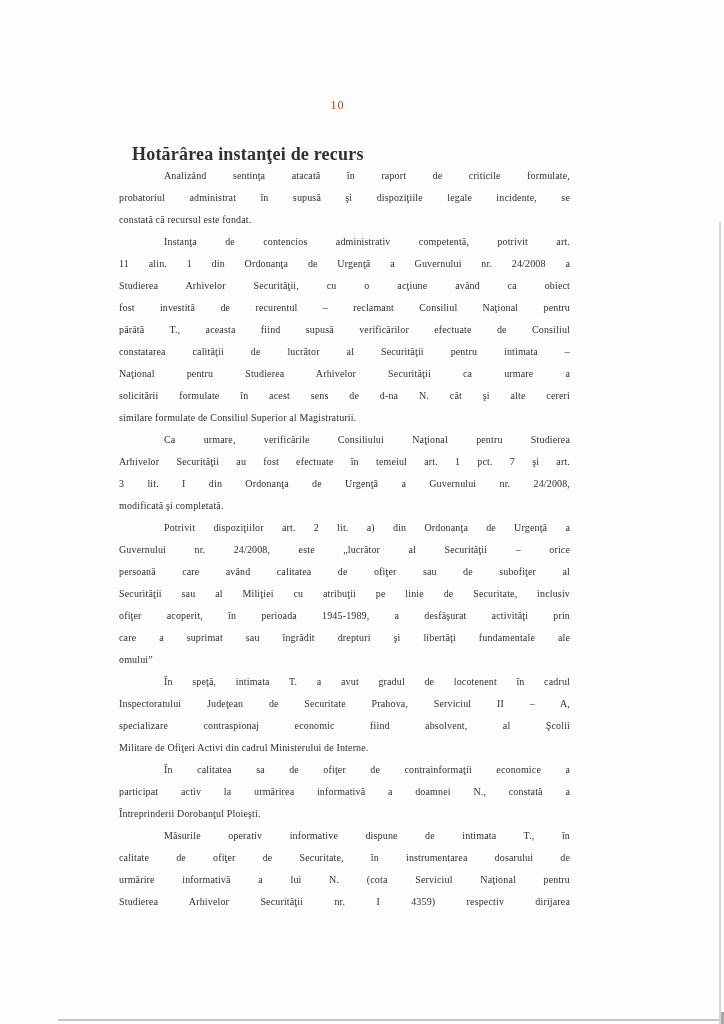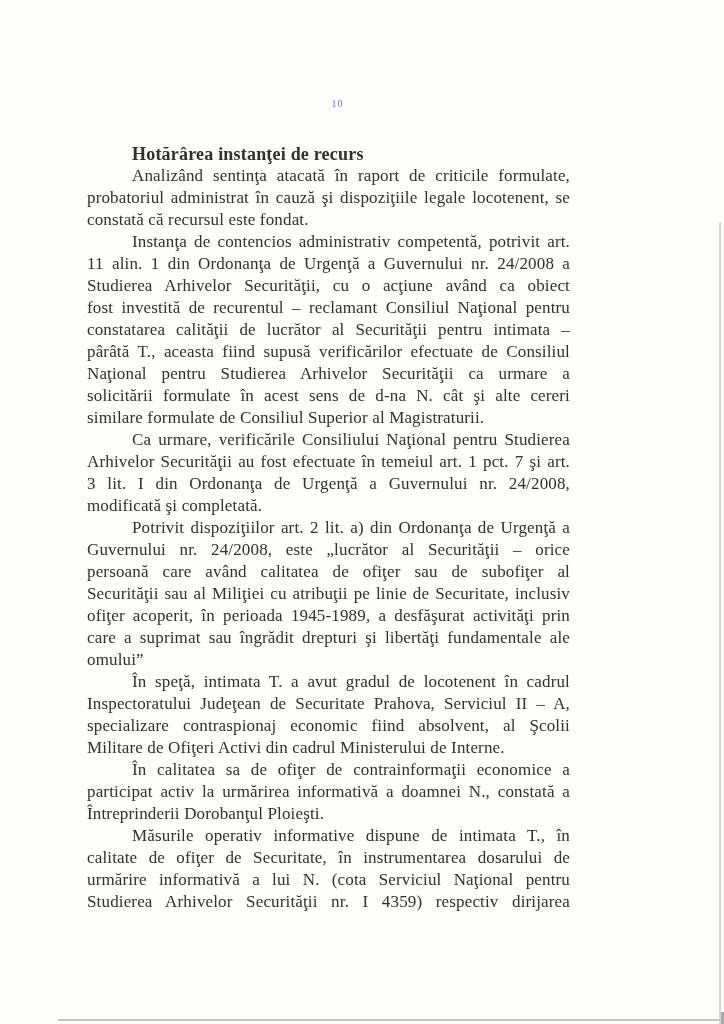--- a/index.html
+++ b/index.html
@@ -23,50 +23,51 @@
     color: var(--ink, #33302c);
   }
   .page-number {
     position: absolute;
     top: 98px;
     left: 87px;
     width: 483px;
     padding-left: 18px;
     box-sizing: border-box;
     text-align: center;
-    font-size: 10px;
+    font-size: 12px;
     letter-spacing: 1px;
-    color: #8b5cf6;
+    color: #c2410c;
   }
   .text-block {
     position: absolute;
     left: 87px;
     top: 143px;
     width: 483px;
   }
   .heading {
     font-weight: bold;
     font-size: 18px;
     line-height: 22px;
     height: 22px;
     text-indent: 45px;
     letter-spacing: 0.2px;
   }
   .para {
     margin: 0;
     padding: 0;
   }
   .line {
-    font-size: 17px;
+    font-size: 10px;
     line-height: 22px;
     height: 22px;
     text-align: justify;
     text-align-last: justify;
     overflow: hidden;
     letter-spacing: 0.15px;
+    margin-left: 32px;
   }
   .line.indent {
     text-indent: 45px;
   }
   .line.last {
     text-align-last: left;
   }
   .scan-line-bottom {
     position: absolute;
     left: 58px;
@@ -97,30 +98,30 @@
 
 <div class="page">
 
   <div class="page-number">10</div>
 
   <div class="text-block">
     <div class="heading">Hotărârea instanţei de recurs</div>
     <div>
         <div class="para">
           <div class="line indent">Analizând sentinţa atacată în raport de criticile formulate,</div>
-          <div class="line">probatoriul administrat în cauză şi dispoziţiile legale locotenent, se</div>
+          <div class="line">probatoriul administrat în supusă şi dispoziţiile legale incidente, se</div>
           <div class="line last">constată că recursul este fondat.</div>
         </div>
         <div class="para">
           <div class="line indent">Instanţa de contencios administrativ competentă, potrivit art.</div>
           <div class="line">11 alin. 1 din Ordonanţa de Urgenţă a Guvernului nr. 24/2008 a</div>
           <div class="line">Studierea Arhivelor Securităţii, cu o acţiune având ca obiect</div>
           <div class="line">fost investită de recurentul – reclamant Consiliul Naţional pentru</div>
+          <div class="line">pârâtă T., aceasta fiind supusă verificărilor efectuate de Consiliul</div>
           <div class="line">constatarea calităţii de lucrător al Securităţii pentru intimata –</div>
-          <div class="line">pârâtă T., aceasta fiind supusă verificărilor efectuate de Consiliul</div>
           <div class="line">Naţional pentru Studierea Arhivelor Securităţii ca urmare a</div>
           <div class="line">solicitării formulate în acest sens de d-na N. cât şi alte cereri</div>
           <div class="line last">similare formulate de Consiliul Superior al Magistraturii.</div>
         </div>
         <div class="para">
           <div class="line indent">Ca urmare, verificările Consiliului Naţional pentru Studierea</div>
           <div class="line">Arhivelor Securităţii au fost efectuate în temeiul art. 1 pct. 7 şi art.</div>
           <div class="line">3 lit. I din Ordonanţa de Urgenţă a Guvernului nr. 24/2008,</div>
           <div class="line last">modificată şi completată.</div>
         </div>

